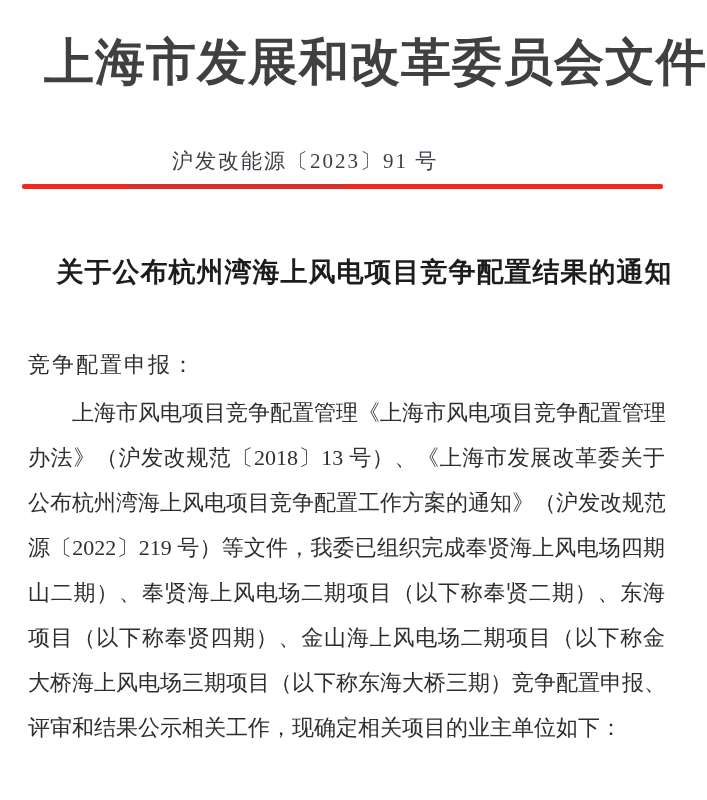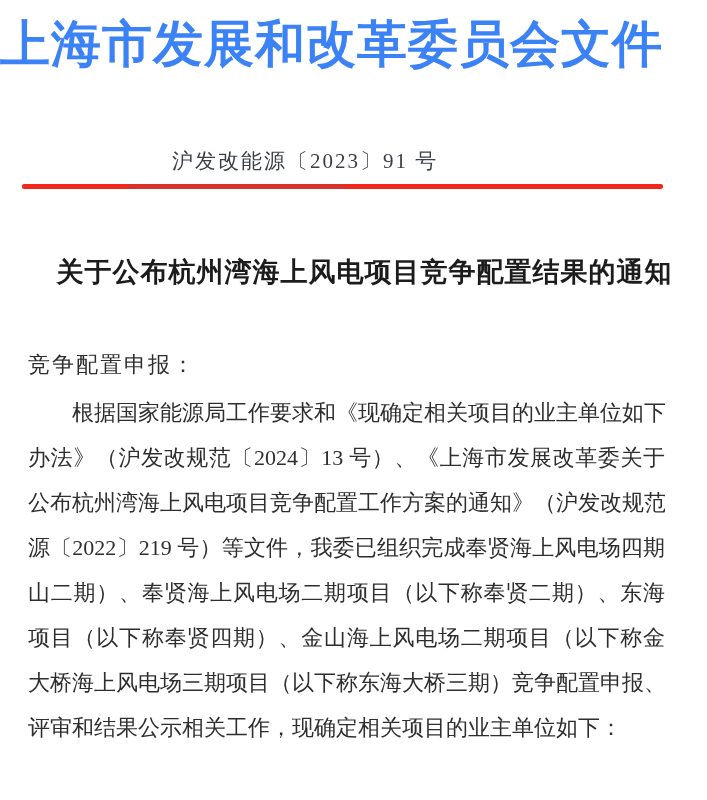--- a/index.html
+++ b/index.html
@@ -11,27 +11,27 @@
     font-family: "Liberation Serif", "DejaVu Serif", serif;
     overflow: hidden;
   }
   .page {
     position: absolute;
     inset: 0;
     background: #ffffff;
   }
   .doc-header {
     position: absolute;
-    top: 10px;
+    top: 28px;
     left: 0;
     width: 707px;
-    text-align: left;
+    text-align: right;
     font-size: 50px;
     font-weight: bold;
-    color: #3b82f6;
+    color: #404040;
     letter-spacing: 1px;
     line-height: 68px;
     white-space: nowrap;
   }
   .doc-number {
     position: absolute;
     top: 146px;
     left: 0;
     width: 610px;
     text-align: center;
@@ -104,22 +104,22 @@
 
   <div class="doc-number">沪发改能源〔2023〕91 号</div>
 
   <div class="red-rule"></div>
 
   <div class="doc-title">关于公布杭州湾海上风电项目竞争配置结果的通知</div>
 
   <div class="salutation">竞争配置申报：</div>
 
   <div class="body-block">
-    <div class="para-line indent">根据国家能源局工作要求和《现确定相关项目的业主单位如下</div>
-    <div class="para-line">办法》（沪发改规范〔2024〕13 号）、《上海市发展改革委关于</div>
+    <div class="para-line indent">上海市风电项目竞争配置管理《上海市风电项目竞争配置管理</div>
+    <div class="para-line">办法》（沪发改规范〔2018〕13 号）、《上海市发展改革委关于</div>
     <div class="para-line">公布杭州湾海上风电项目竞争配置工作方案的通知》（沪发改规范</div>
     <div class="para-line">源〔2022〕219 号）等文件，我委已组织完成奉贤海上风电场四期</div>
     <div class="para-line">山二期）、奉贤海上风电场二期项目（以下称奉贤二期）、东海</div>
     <div class="para-line">项目（以下称奉贤四期）、金山海上风电场二期项目（以下称金</div>
     <div class="para-line">大桥海上风电场三期项目（以下称东海大桥三期）竞争配置申报、</div>
     <div class="para-line last">评审和结果公示相关工作，现确定相关项目的业主单位如下：</div>
   </div>
 
 </div>
 

